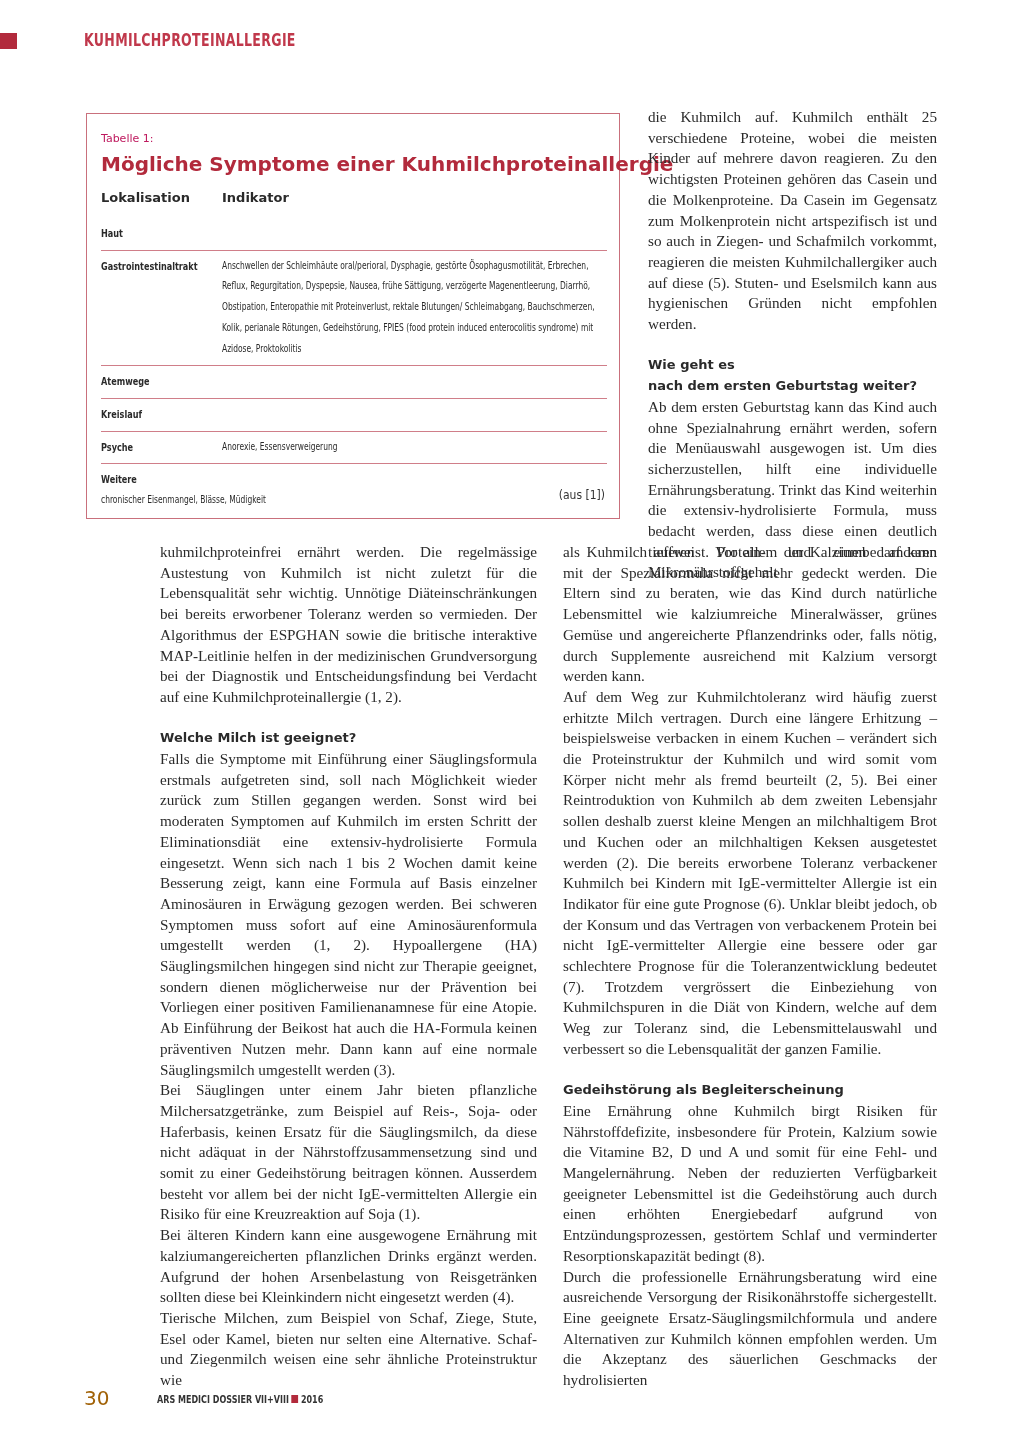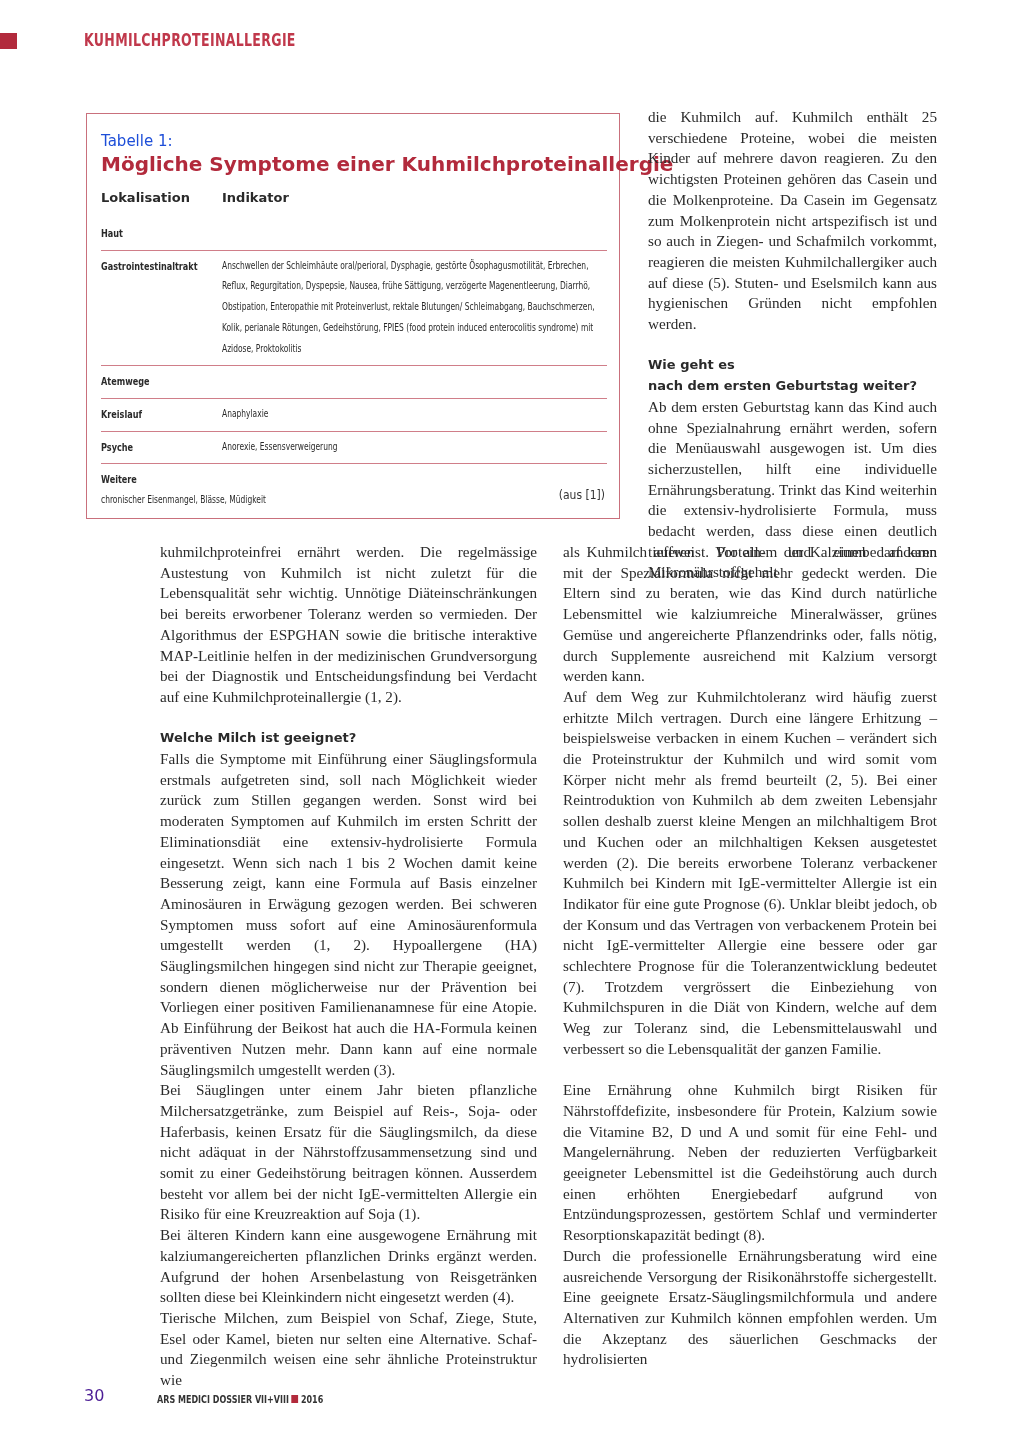--- a/index.html
+++ b/index.html
@@ -1,41 +1,41 @@
 <!DOCTYPE html>
 <html><head>
 <meta charset="utf-8">
 <style>
   html, body { margin: 0; padding: 0; background: #ffffff; }
   body { width: 1024px; height: 1448px; position: relative; overflow: hidden; color: #2a2a2a; }
   .top-block { position: absolute; left: 0; top: 33px; width: 17px; height: 16px; background: #b22a3c; }
   .running-head { position: absolute; left: 84px; top: 30px; font-family: "DejaVu Sans Condensed", "DejaVu Sans", sans-serif; font-weight: bold; font-size: 17px; letter-spacing: 0.4px; color: #c0384b; transform: scaleX(0.82); transform-origin: left top; white-space: nowrap; }
 
   .table-box { position: absolute; left: 86px; top: 113px; width: 534px; height: 406px; border: 1.5px solid #c9707c; box-sizing: border-box; }
-  .tbl-label { position: absolute; left: 14px; top: 18px; font-family: "DejaVu Sans", sans-serif; font-size: 15px; color: #1d4ed8; }
+  .tbl-label { position: absolute; left: 14px; top: 18px; font-family: "DejaVu Sans", sans-serif; font-size: 11px; color: #be185d; }
   .tbl-title { position: absolute; left: 14px; top: 38px; font-family: "DejaVu Sans", sans-serif; font-weight: bold; font-size: 20px; color: #b22a3c; white-space: nowrap; }
   .tbl-head { position: absolute; top: 76px; font-family: "DejaVu Sans", sans-serif; font-weight: bold; font-size: 13px; color: #2a2a2a; }
   .tbl-rows { position: absolute; left: 14px; top: 104px; width: 506px; }
   .tbl-row { display: flex; border-bottom: 1.5px solid #d07e89; padding: 5px 0 6px 0; }
   .tbl-row:last-child { border-bottom: none; flex-direction: column; }
   .tbl-key { width: 121px; flex: none; font-family: "DejaVu Sans Condensed", "DejaVu Sans", sans-serif; font-weight: bold; font-size: 10.5px; line-height: 20.7px; color: #2a2a2a; transform: scaleX(0.86); transform-origin: left; white-space: nowrap; }
   .tbl-val { flex: 1; font-family: "DejaVu Sans Condensed", "DejaVu Sans", sans-serif; font-size: 10.2px; line-height: 20.7px; color: #2a2a2a; }
   .tbl-val span.inner { display: inline-block; transform: scaleX(0.82); transform-origin: left; width: 470px; white-space: normal; }
   .tbl-src { position: absolute; right: 14px; bottom: 16px; font-family: "DejaVu Sans Condensed", "DejaVu Sans", sans-serif; font-size: 12px; color: #333; }
 
   .col { position: absolute; font-family: "Liberation Serif", "DejaVu Serif", serif; font-size: 15.2px; line-height: 20.7px; color: #2a2a2a; text-align: justify; hyphens: manual; }
   .col p { margin: 0; }
   .col h3 { margin: 0; font-family: "DejaVu Sans", sans-serif; font-weight: bold; font-size: 13px; line-height: 20.7px; color: #2a2a2a; text-align: left; }
   .gap { height: 20.7px; }
 
   .right-top { left: 648px; top: 107px; width: 289px; }
   .right-bottom { left: 563px; top: 542px; width: 374px; }
   .left-col { left: 160px; top: 542px; width: 377px; }
 
-  .footer-page { position: absolute; left: 84px; top: 1386px; font-family: "DejaVu Sans", sans-serif; font-size: 16px; color: #4c1d95; }
+  .footer-page { position: absolute; left: 84px; top: 1386px; font-family: "DejaVu Sans", sans-serif; font-size: 20px; color: #a16207; }
   .footer-pub { position: absolute; left: 157px; top: 1393px; font-family: "DejaVu Sans Condensed", "DejaVu Sans", sans-serif; font-weight: bold; font-size: 10.5px; color: #333; transform: scaleX(0.85); transform-origin: left; white-space: nowrap; }
   .footer-square { display: inline-block; width: 8px; height: 8px; background: #b22a3c; margin: 0 3px; vertical-align: 0px; }
 </style>
 </head>
 <body>
 
 <div class="top-block"></div>
 <div class="running-head">KUHMILCHPROTEINALLERGIE</div>
 
 <div class="table-box">
@@ -49,21 +49,20 @@
     </div>
     <div class="tbl-row">
       <div class="tbl-key">Gastrointestinaltrakt</div>
       <div class="tbl-val"><span class="inner">Anschwellen der Schleimhäute oral/perioral, Dysphagie, gestörte Ösophagusmotilität, Erbrechen, Reflux, Regurgitation, Dyspepsie, Nausea, frühe Sättigung, verzögerte Magen­entleerung, Diarrhö, Obstipation, Enteropathie mit Proteinverlust, rektale Blutungen/ Schleimabgang, Bauchschmerzen, Kolik, perianale Rötungen, Gedeihstörung, FPIES (food protein induced enterocolitis syndrome) mit Azidose, Proktokolitis</span></div>
     </div>
     <div class="tbl-row">
       <div class="tbl-key">Atemwege</div>
     </div>
     <div class="tbl-row">
       <div class="tbl-key">Kreislauf</div>
-      <div class="tbl-val"><span class="inner">Anaphylaxie</span></div>
     </div>
     <div class="tbl-row">
       <div class="tbl-key">Psyche</div>
       <div class="tbl-val"><span class="inner">Anorexie, Essensverweigerung</span></div>
     </div>
     <div class="tbl-row">
       <div class="tbl-key">Weitere</div>
       <div class="tbl-val"><span class="inner">chronischer Eisenmangel, Blässe, Müdigkeit</span></div>
     </div>
   </div>
@@ -84,18 +83,19 @@
   <p>Falls die Symptome mit Einführung einer Säuglingsformula erstmals aufgetreten sind, soll nach Möglichkeit wieder zurück zum Stillen gegangen werden. Sonst wird bei moderaten Symptomen auf Kuhmilch im ersten Schritt der Eliminationsdiät eine extensiv-hydrolisierte Formula eingesetzt. Wenn sich nach 1 bis 2 Wochen damit keine Besserung zeigt, kann eine Formula auf Basis einzelner Aminosäuren in Erwägung gezogen werden. Bei schweren Symptomen muss sofort auf eine Aminosäurenformula umgestellt werden (1, 2). Hypoallergene (HA) Säuglingsmilchen hingegen sind nicht zur Therapie geeignet, sondern dienen möglicherweise nur der Prävention bei Vorliegen einer positiven Familienanamnese für eine Atopie. Ab Einführung der Beikost hat auch die HA-Formula keinen präventiven Nutzen mehr. Dann kann auf eine normale Säuglingsmilch umgestellt werden (3).</p>
   <p>Bei Säuglingen unter einem Jahr bieten pflanzliche Milchersatzgetränke, zum Beispiel auf Reis-, Soja- oder Haferbasis, keinen Ersatz für die Säuglingsmilch, da diese nicht adäquat in der Nährstoffzusammensetzung sind und somit zu einer Gedeihstörung beitragen können. Ausserdem besteht vor allem bei der nicht IgE-vermittelten Allergie ein Risiko für eine Kreuzreaktion auf Soja (1).</p>
   <p>Bei älteren Kindern kann eine ausgewogene Ernährung mit kalziumangereicherten pflanzlichen Drinks ergänzt werden. Aufgrund der hohen Arsenbelastung von Reisgetränken sollten diese bei Kleinkindern nicht eingesetzt werden (4).</p>
   <p>Tierische Milchen, zum Beispiel von Schaf, Ziege, Stute, Esel oder Kamel, bieten nur selten eine Alternative. Schaf- und Ziegenmilch weisen eine sehr ähnliche Proteinstruktur wie</p>
 </div>
 
 <div class="col right-bottom">
   <p>als Kuhmilch aufweist. Vor allem der Kalziumbedarf kann mit der Spezialformula nicht mehr gedeckt werden. Die Eltern sind zu beraten, wie das Kind durch natürliche Lebensmittel wie kalziumreiche Mineralwässer, grünes Gemüse und angereicherte Pflanzendrinks oder, falls nötig, durch Supplemente ausreichend mit Kalzium versorgt werden kann.</p>
   <p>Auf dem Weg zur Kuhmilchtoleranz wird häufig zuerst erhitzte Milch vertragen. Durch eine längere Erhitzung – beispielsweise verbacken in einem Kuchen – verändert sich die Proteinstruktur der Kuhmilch und wird somit vom Körper nicht mehr als fremd beurteilt (2, 5). Bei einer Reintroduktion von Kuhmilch ab dem zweiten Lebensjahr sollen deshalb zuerst kleine Mengen an milchhaltigem Brot und Kuchen oder an milchhaltigen Keksen ausgetestet werden (2). Die bereits erworbene Toleranz verbackener Kuhmilch bei Kindern mit IgE-vermittelter Allergie ist ein Indikator für eine gute Prognose (6). Unklar bleibt jedoch, ob der Konsum und das Vertragen von verbackenem Protein bei nicht IgE-vermittelter Allergie eine bessere oder gar schlechtere Prognose für die Toleranzentwicklung bedeutet (7). Trotzdem vergrössert die Einbeziehung von Kuhmilchspuren in die Diät von Kindern, welche auf dem Weg zur Toleranz sind, die Lebensmittelauswahl und verbessert so die Lebensqualität der ganzen Familie.</p>
   <div class="gap"></div>
+  <h3>Gedeihstörung als Begleiterscheinung</h3>
   <p>Eine Ernährung ohne Kuhmilch birgt Risiken für Nährstoffdefizite, insbesondere für Protein, Kalzium sowie die Vitamine B2, D und A und somit für eine Fehl- und Mangelernährung. Neben der reduzierten Verfügbarkeit geeigneter Lebensmittel ist die Gedeihstörung auch durch einen erhöhten Energiebedarf aufgrund von Entzündungsprozessen, gestörtem Schlaf und verminderter Resorptionskapazität bedingt (8).</p>
   <p>Durch die professionelle Ernährungsberatung wird eine ausreichende Versorgung der Risikonährstoffe sichergestellt. Eine geeignete Ersatz-Säuglingsmilchformula und andere Alternativen zur Kuhmilch können empfohlen werden. Um die Akzeptanz des säuerlichen Geschmacks der hydrolisierten</p>
 </div>
 
 <div class="footer-page">30</div>
 <div class="footer-pub"><span>ARS MEDICI DOSSIER VII+VIII</span><span class="footer-square"></span><span>2016</span></div>
 
 </body></html>

